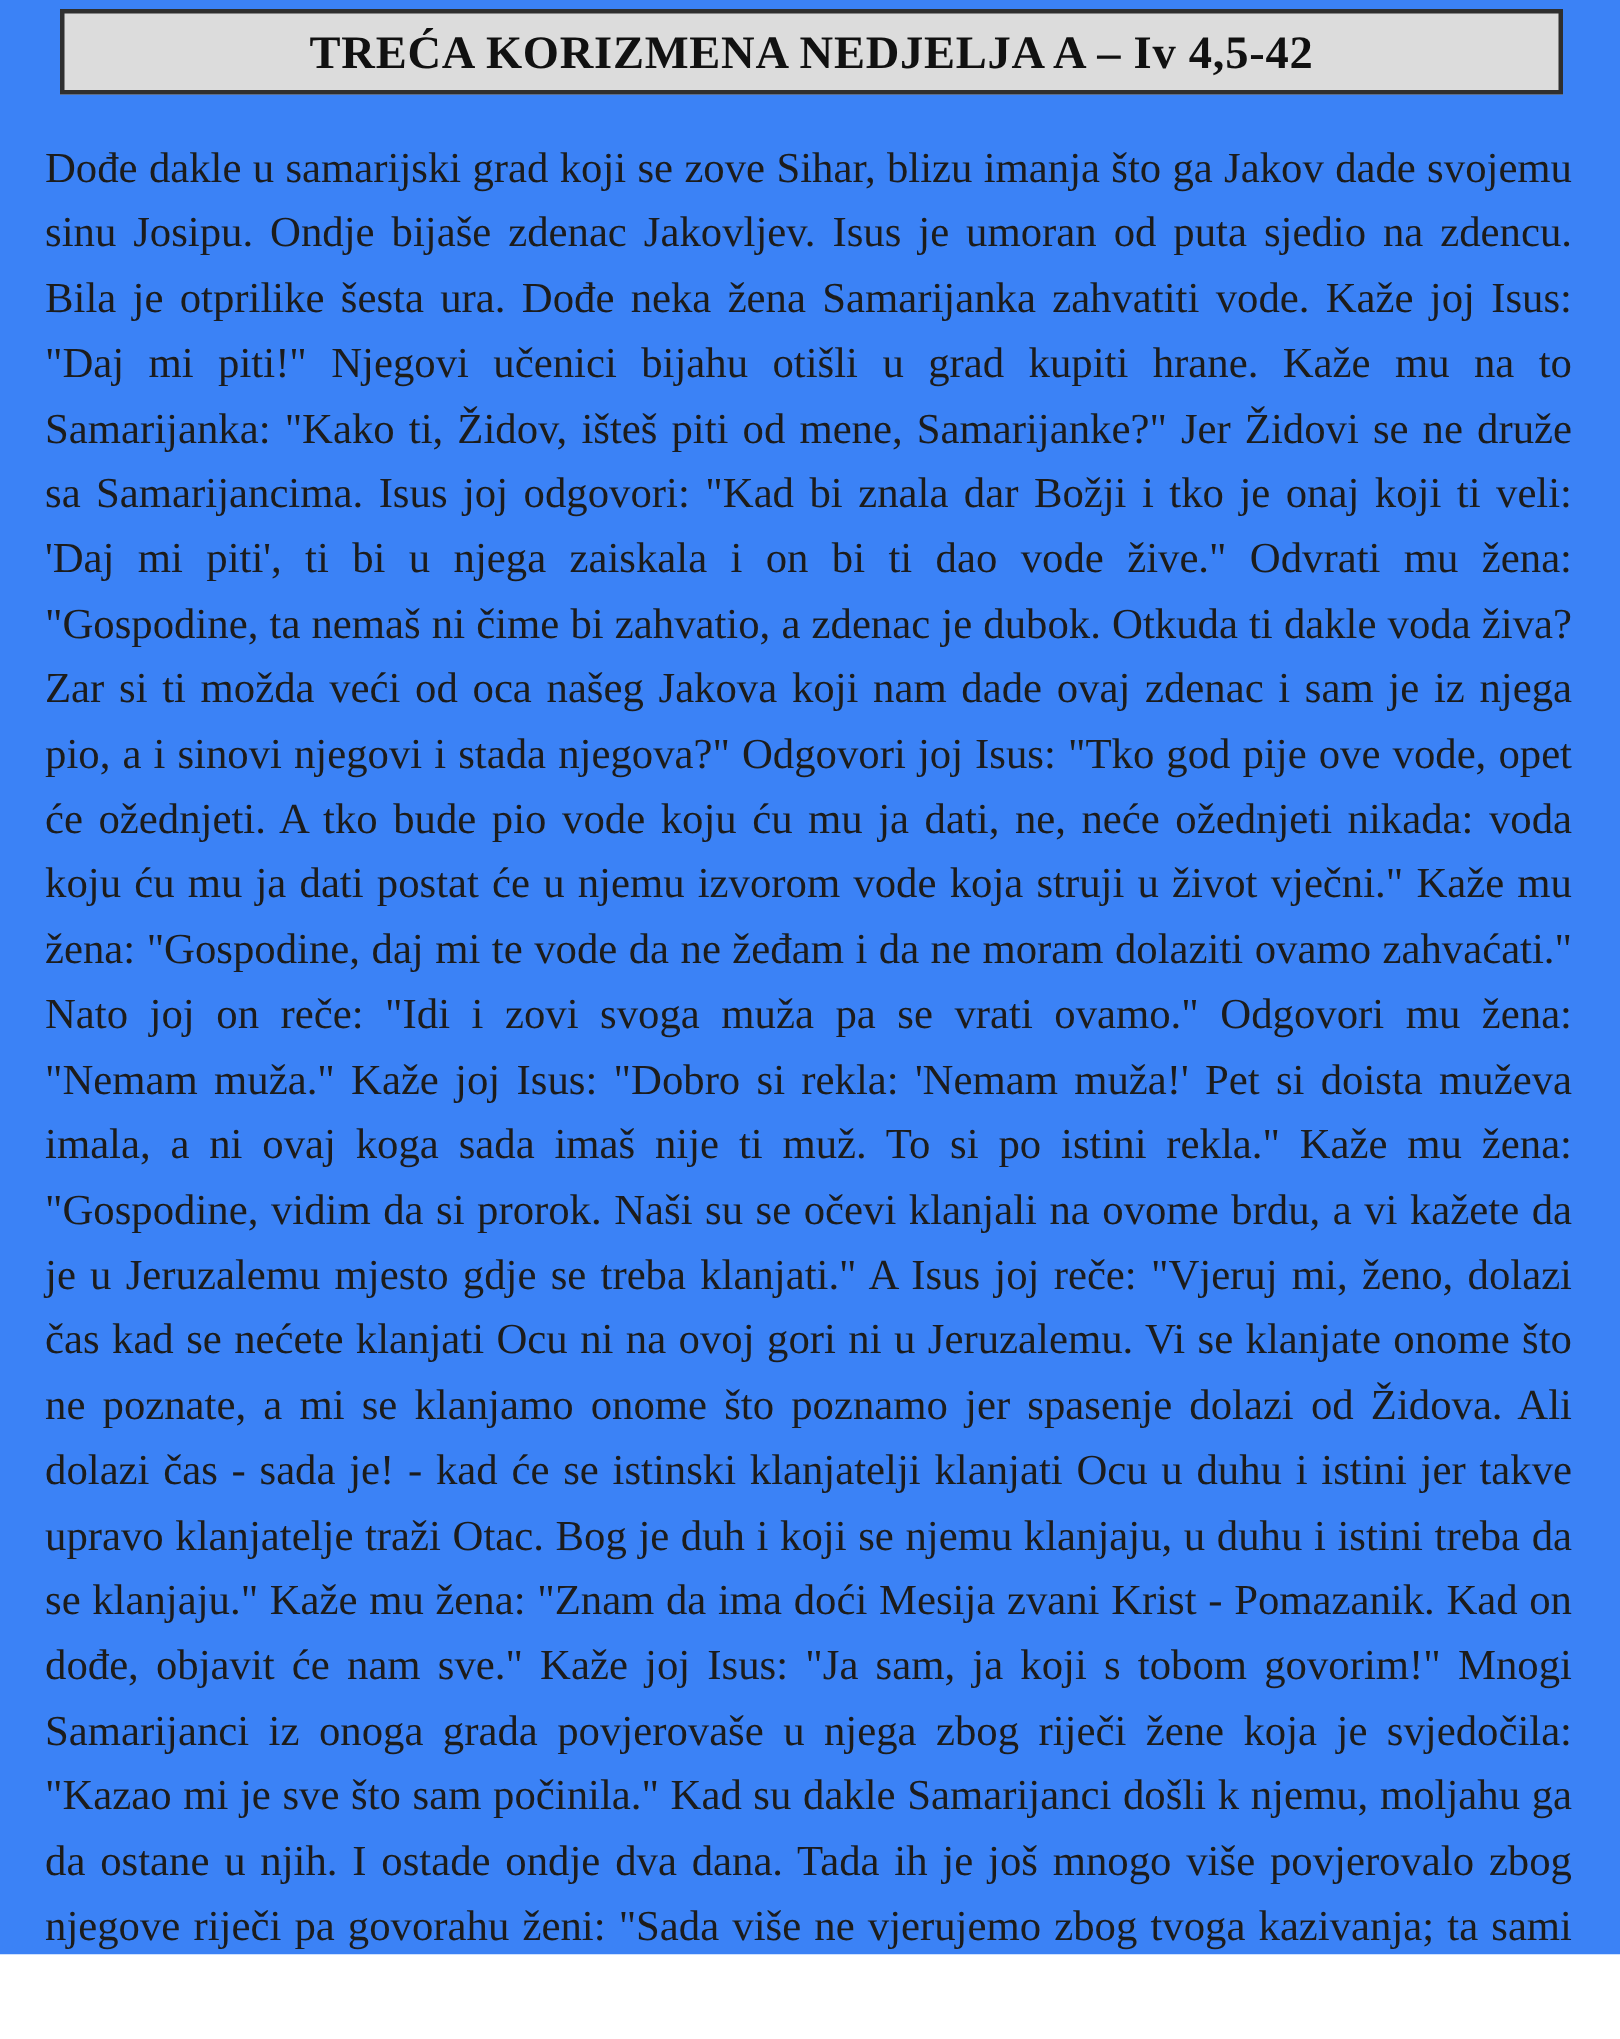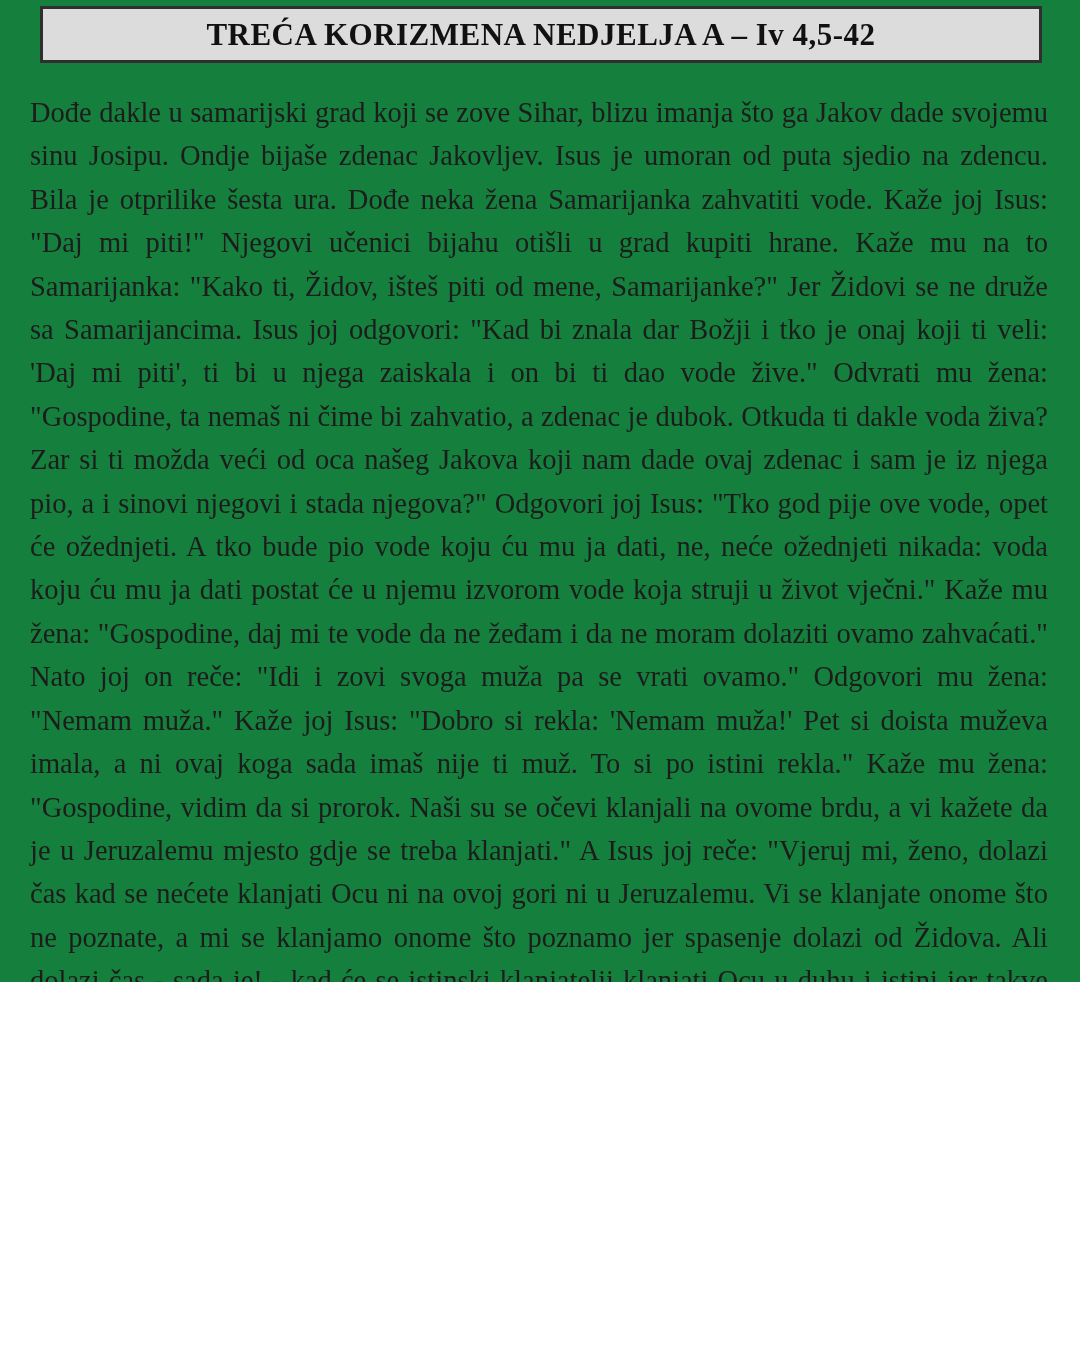--- a/index.html
+++ b/index.html
@@ -2,23 +2,23 @@
 <html lang="hr"><head>
 <meta charset="utf-8">
 <style>
   html, body {
     margin: 0;
     padding: 0;
     background: #ffffff;
   }
   .page {
     width: 1080px;
-    height: 982px;
+    height: 1303px;
     box-sizing: border-box;
-    background: #15803d;
+    background: #3b82f6;
     font-family: "Liberation Serif", "DejaVu Serif", serif;
     color: #1c1c1c;
     overflow: hidden;
   }
   .title-box {
     margin: 6px 38px 0 40px;
     background: #dcdcdc;
     border: 3px solid #2f2f2f;
     box-sizing: border-box;
     height: 57px;

